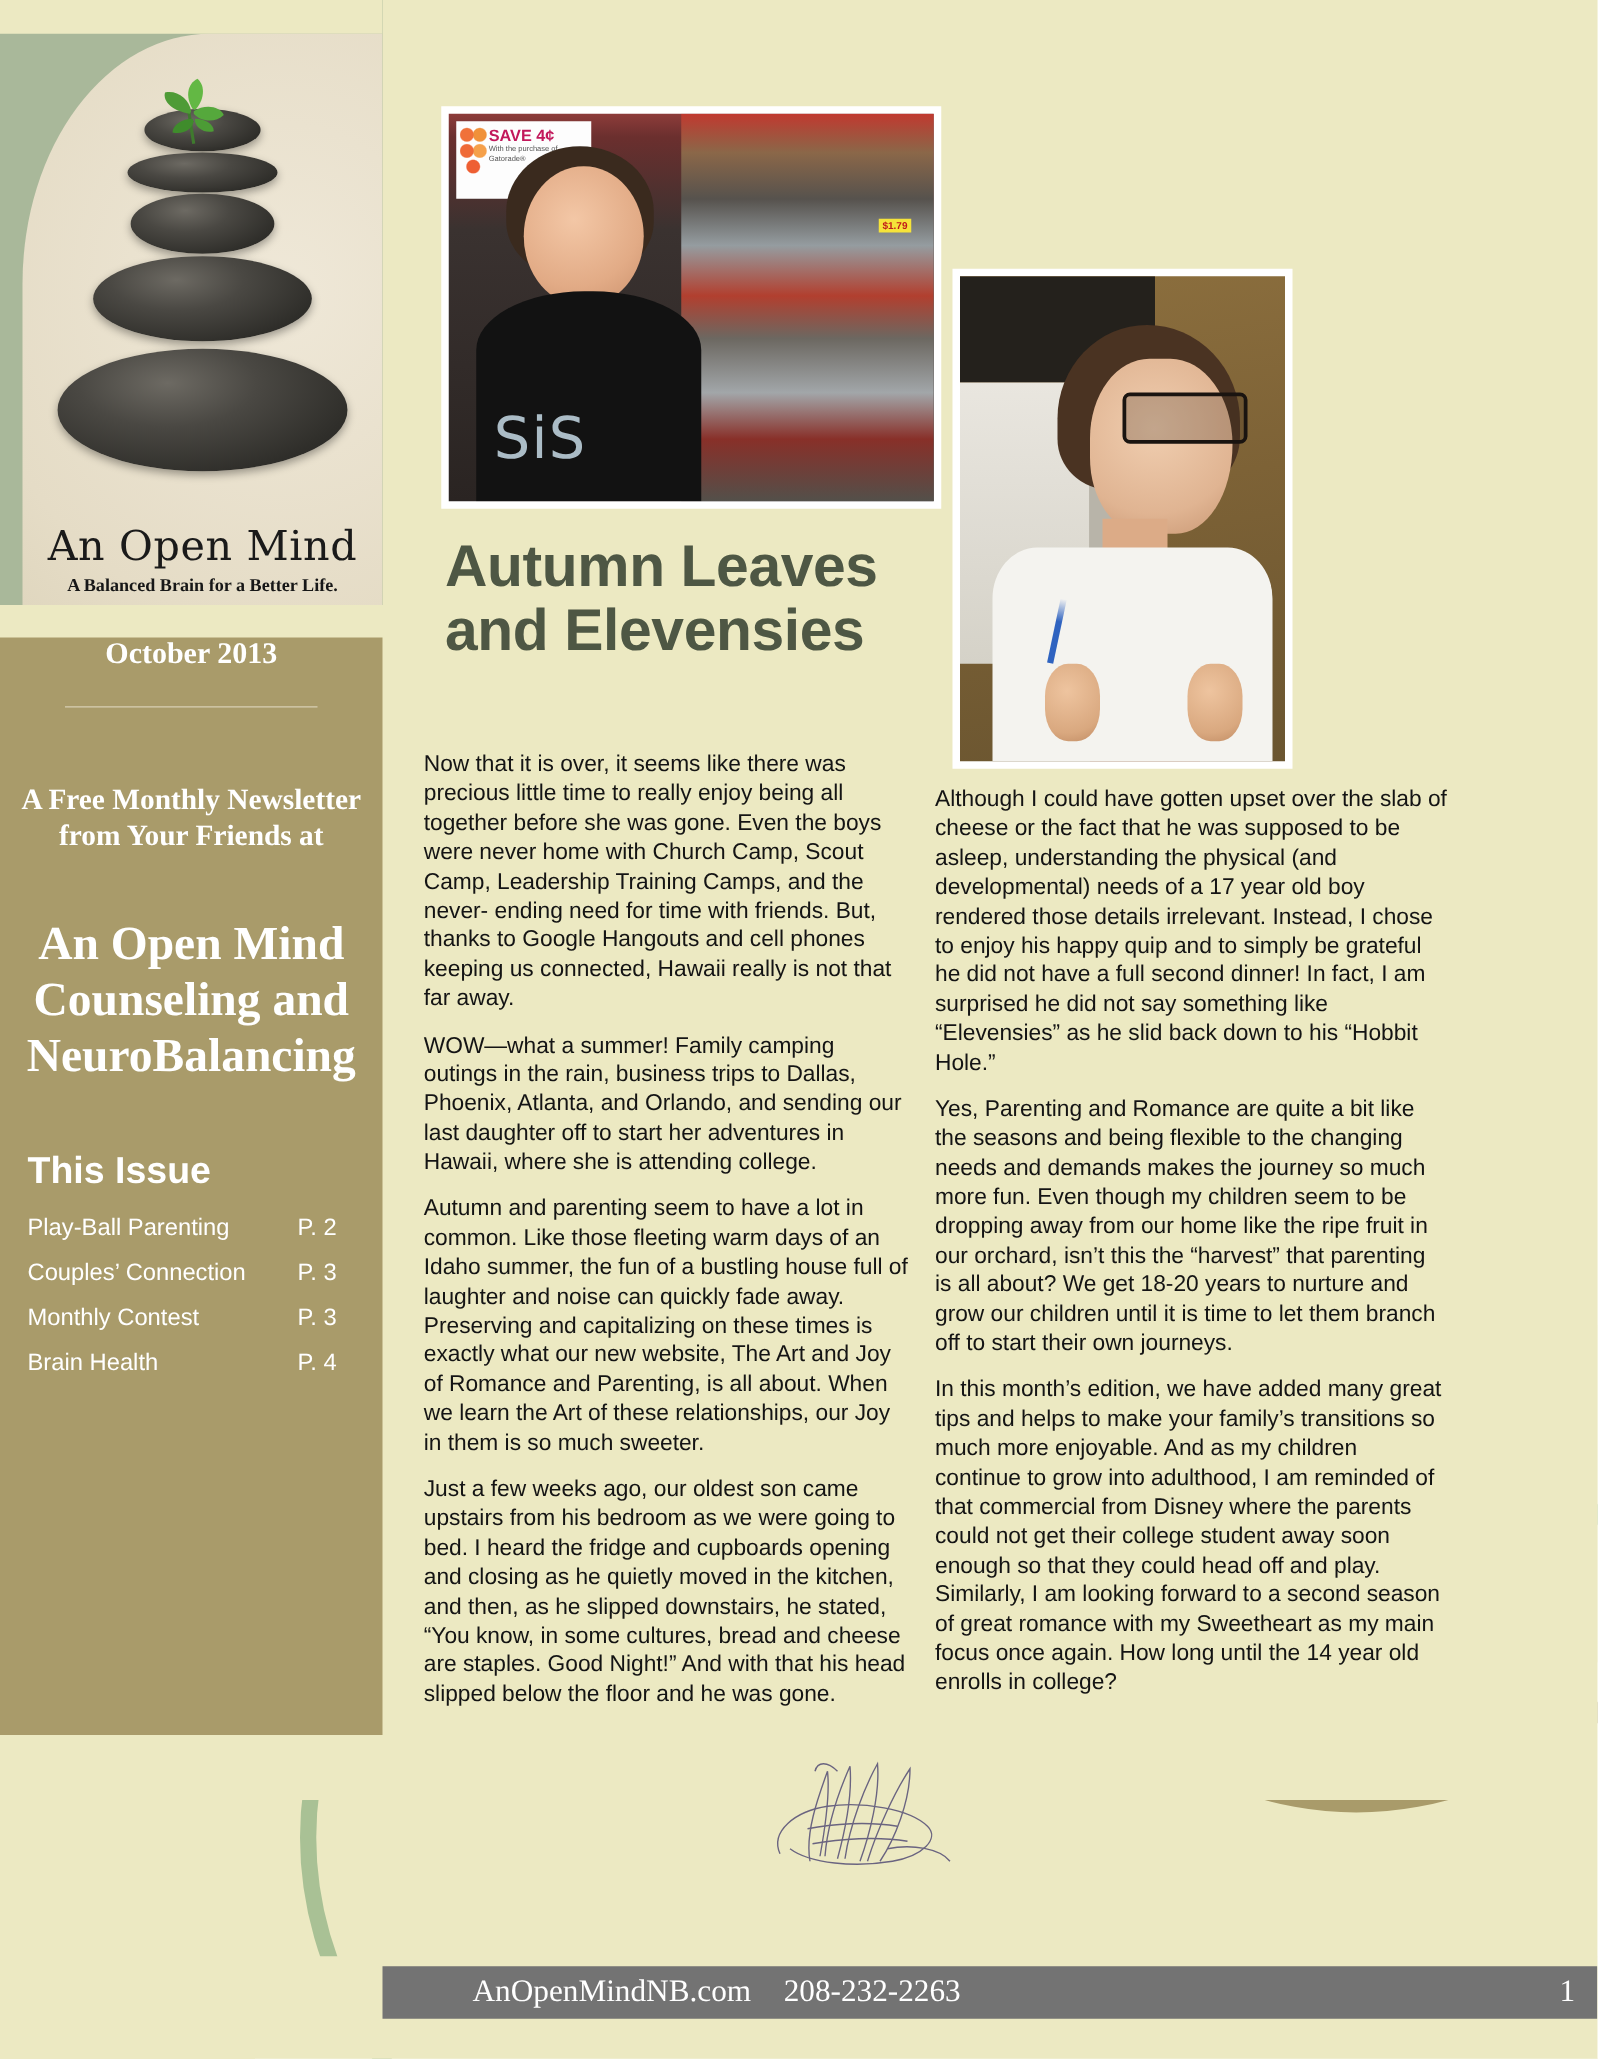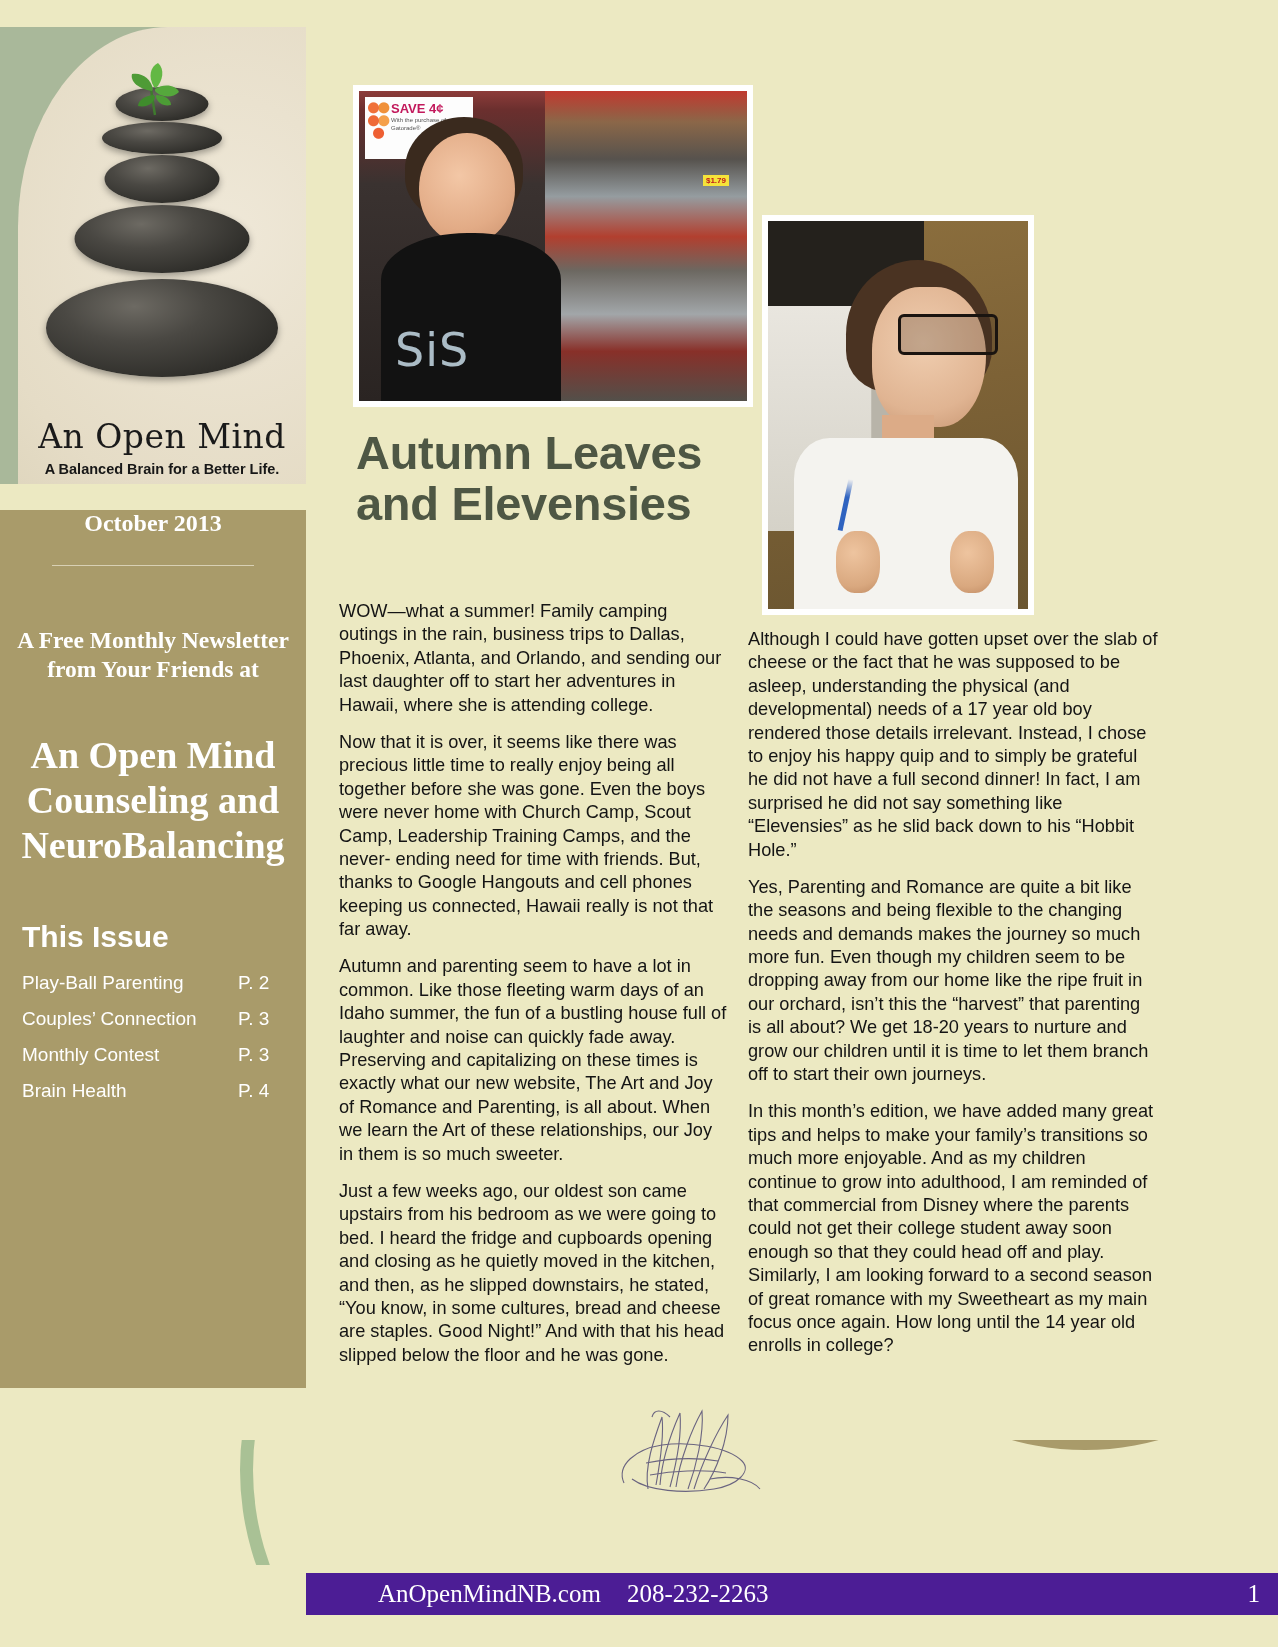--- a/index.html
+++ b/index.html
@@ -151,21 +151,21 @@
     font-size: 33px;
     letter-spacing: 0.5px;
     color: #1a1a1a;
   }
   .brand-tag {
     position: absolute;
     left: 0;
     top: 434px;
     width: 288px;
     text-align: center;
-    font-family: Liberation Sans, sans-serif;
+    font-family: Liberation Serif, serif;
     font-size: 14.5px;
     font-weight: bold;
     color: #171717;
   }
 
   .sidebar-body {
     position: relative;
     width: 306px;
     height: 878px;
     background: #a99b6a;
@@ -449,21 +449,21 @@
     height: 95px;
     z-index: 28;
   }
 
   .footer-bar {
     position: absolute;
     left: 306px;
     top: 1573px;
     width: 972px;
     height: 42px;
-    background: #4c1d95;
+    background: #737373;
     z-index: 40;
     display: flex;
     align-items: center;
     color: #ffffff;
     font-family: "Liberation Serif", serif;
   }
   .footer-site {
     font-size: 25px;
     margin-left: 72px;
   }
@@ -584,22 +584,22 @@
       <div class="sm-shirt"></div>
       <div class="sm-pen"></div>
       <div class="sm-hand-l"></div>
       <div class="sm-hand-r"></div>
     </div>
   </div>
 
   <div class="headline">Autumn Leaves and Elevensies</div>
 
   <div class="col col-left">
+    <p>Now that it is over, it seems like there was precious little time to really enjoy being all together before she was gone.  Even the boys were never home with Church Camp, Scout Camp, Leadership Training Camps, and the never- ending need for time with friends. But, thanks to Google Hangouts and cell phones keeping us connected, Hawaii really is not that far away.</p>
     <p>WOW—what a summer!  Family camping outings in the rain, business trips to Dallas, Phoenix, Atlanta, and Orlando, and sending our last daughter off to start her adventures in Hawaii, where she is attending college.</p>
-    <p>Now that it is over, it seems like there was precious little time to really enjoy being all together before she was gone.  Even the boys were never home with Church Camp, Scout Camp, Leadership Training Camps, and the never- ending need for time with friends. But, thanks to Google Hangouts and cell phones keeping us connected, Hawaii really is not that far away.</p>
     <p>Autumn and parenting seem to have a lot in common.  Like those fleeting warm days of an Idaho summer, the fun of a bustling house full of laughter and noise can quickly fade away.  Preserving and capitalizing on these times is exactly what our new website, The Art and Joy of Romance and Parenting, is all about.  When we learn the Art of these relationships, our Joy in them is so much sweeter.</p>
     <p>Just a few weeks ago, our oldest son came upstairs from his bedroom as we were going to bed.  I heard the fridge and cupboards opening and closing  as he quietly moved in the kitchen, and then, as he slipped downstairs, he stated, “You know, in some cultures, bread and cheese are staples. Good Night!”  And with that his head slipped below the floor and he was gone.</p>
   </div>
 
   <div class="col col-right">
     <p>Although I could have gotten upset over the slab of cheese or the fact that he was supposed to be asleep, understanding the physical (and developmental) needs of a 17 year old boy rendered those details irrelevant.  Instead, I chose to enjoy his happy quip and to simply be grateful he did not have a full second dinner! In fact, I am surprised he did not say something like “Elevensies” as he slid back down to his “Hobbit Hole.”</p>
     <p>Yes, Parenting and Romance are quite a bit like the seasons and being flexible to the changing needs and demands makes the journey so much more fun.  Even though my children seem to be dropping away from our home like the ripe fruit in our orchard, isn’t this the “harvest” that parenting is all about? We get 18-20 years to nurture and grow our children until it is time to let them branch off to start their own journeys.</p>
     <p>In this month’s edition, we have added many great tips and helps to make your family’s transitions so much more enjoyable. And as my children continue to grow into adulthood, I am reminded of that commercial from Disney where the parents could not get their college student away soon enough so that they could head off and play.  Similarly, I am looking forward to a second season of great romance with my Sweetheart as my main focus once again. How long until the 14 year old enrolls in college?</p>
   </div>
 

